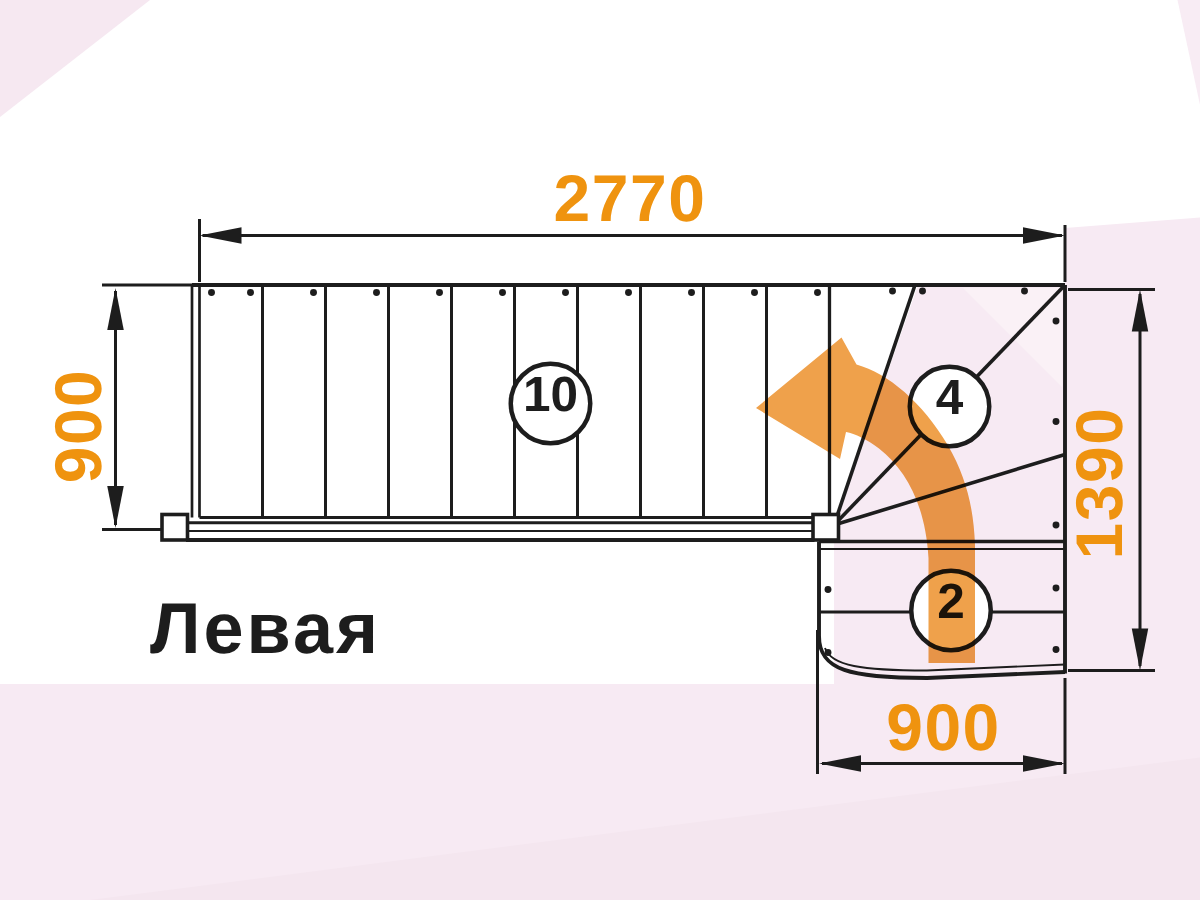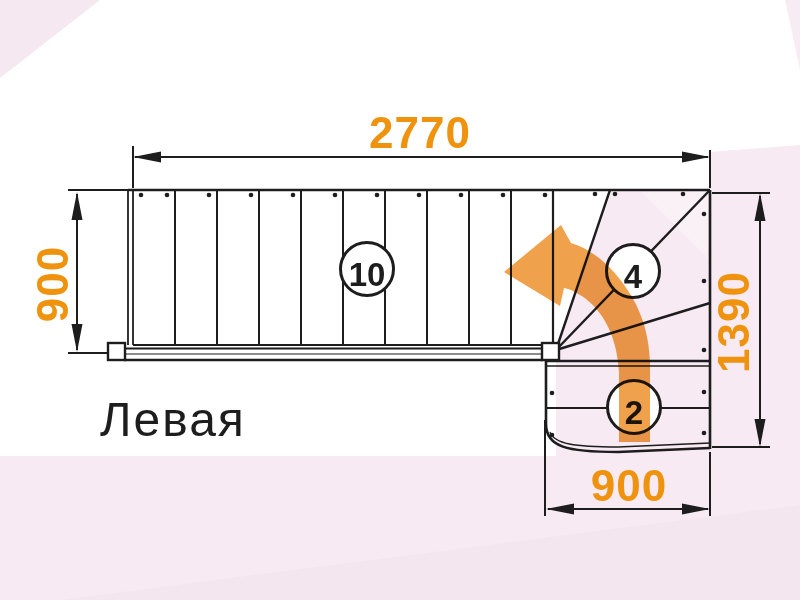--- a/index.html
+++ b/index.html
@@ -5,30 +5,30 @@
   html,body{margin:0;padding:0;background:#fff;}
   #stage{
     position:relative;width:800px;height:600px;overflow:hidden;
     font-family:"Liberation Sans", sans-serif;background:#ffffff;
   }
   #stage svg{position:absolute;left:0;top:0;pointer-events:none;}
   #arrow-svg{mix-blend-mode:multiply;}
   .step-circle{
     position:absolute;width:56px;height:56px;border-radius:50%;
     background:#ffffff;border:3px solid #1d1d1d;box-sizing:border-box;
-    display:flex;align-items:flex-end;justify-content:center;
+    display:flex;align-items:flex-start;justify-content:center;
     font-size:33px;font-weight:bold;color:#1d1d1d;z-index:2;
   }
   .dim-label{
     position:absolute;color:#EF930F;font-weight:bold;font-size:44px;
     text-align:center;white-space:nowrap;z-index:4;letter-spacing:1px;
   }
   .dim-label.vert{transform:rotate(-90deg);transform-origin:center center;}
   .plan-title{
-    position:absolute;color:#1d1d1d;font-weight:normal;font-size:48px;
+    position:absolute;color:#1d1d1d;font-weight:bold;font-size:48px;
     letter-spacing:2px;z-index:4;white-space:nowrap;
   }
 </style>
 </head>
 <body>
 
 <div id="stage">
 
   <svg id="plan-svg" width="800" height="600" viewBox="0 0 800 600">
 

